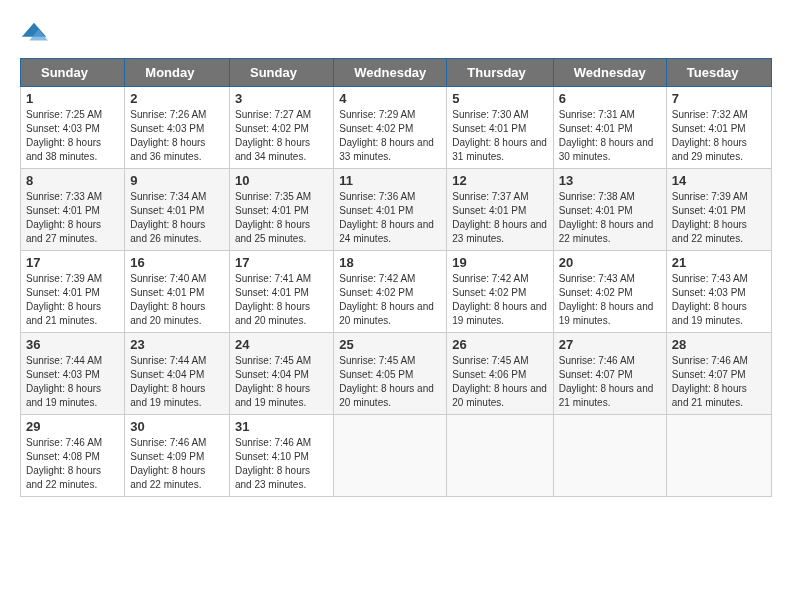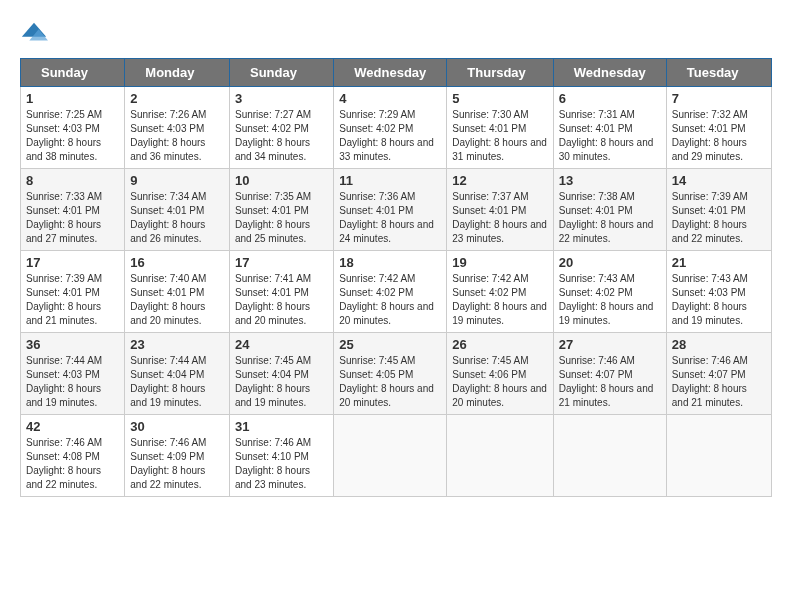--- a/index.html
+++ b/index.html
@@ -347,21 +347,21 @@
         <span class="day-num">28</span>
         <div class="day-detail">
           Sunrise: 7:46 AM<br>
           Sunset: 4:07 PM<br>
           Daylight: 8 hours and 21 minutes.
         </div>
       </td>
       </tr>
       <tr>
         <td>
-        <span class="day-num">42</span>
+        <span class="day-num">29</span>
         <div class="day-detail">
           Sunrise: 7:46 AM<br>
           Sunset: 4:08 PM<br>
           Daylight: 8 hours and 22 minutes.
         </div>
       </td>
         <td>
         <span class="day-num">30</span>
         <div class="day-detail">
           Sunrise: 7:46 AM<br>

